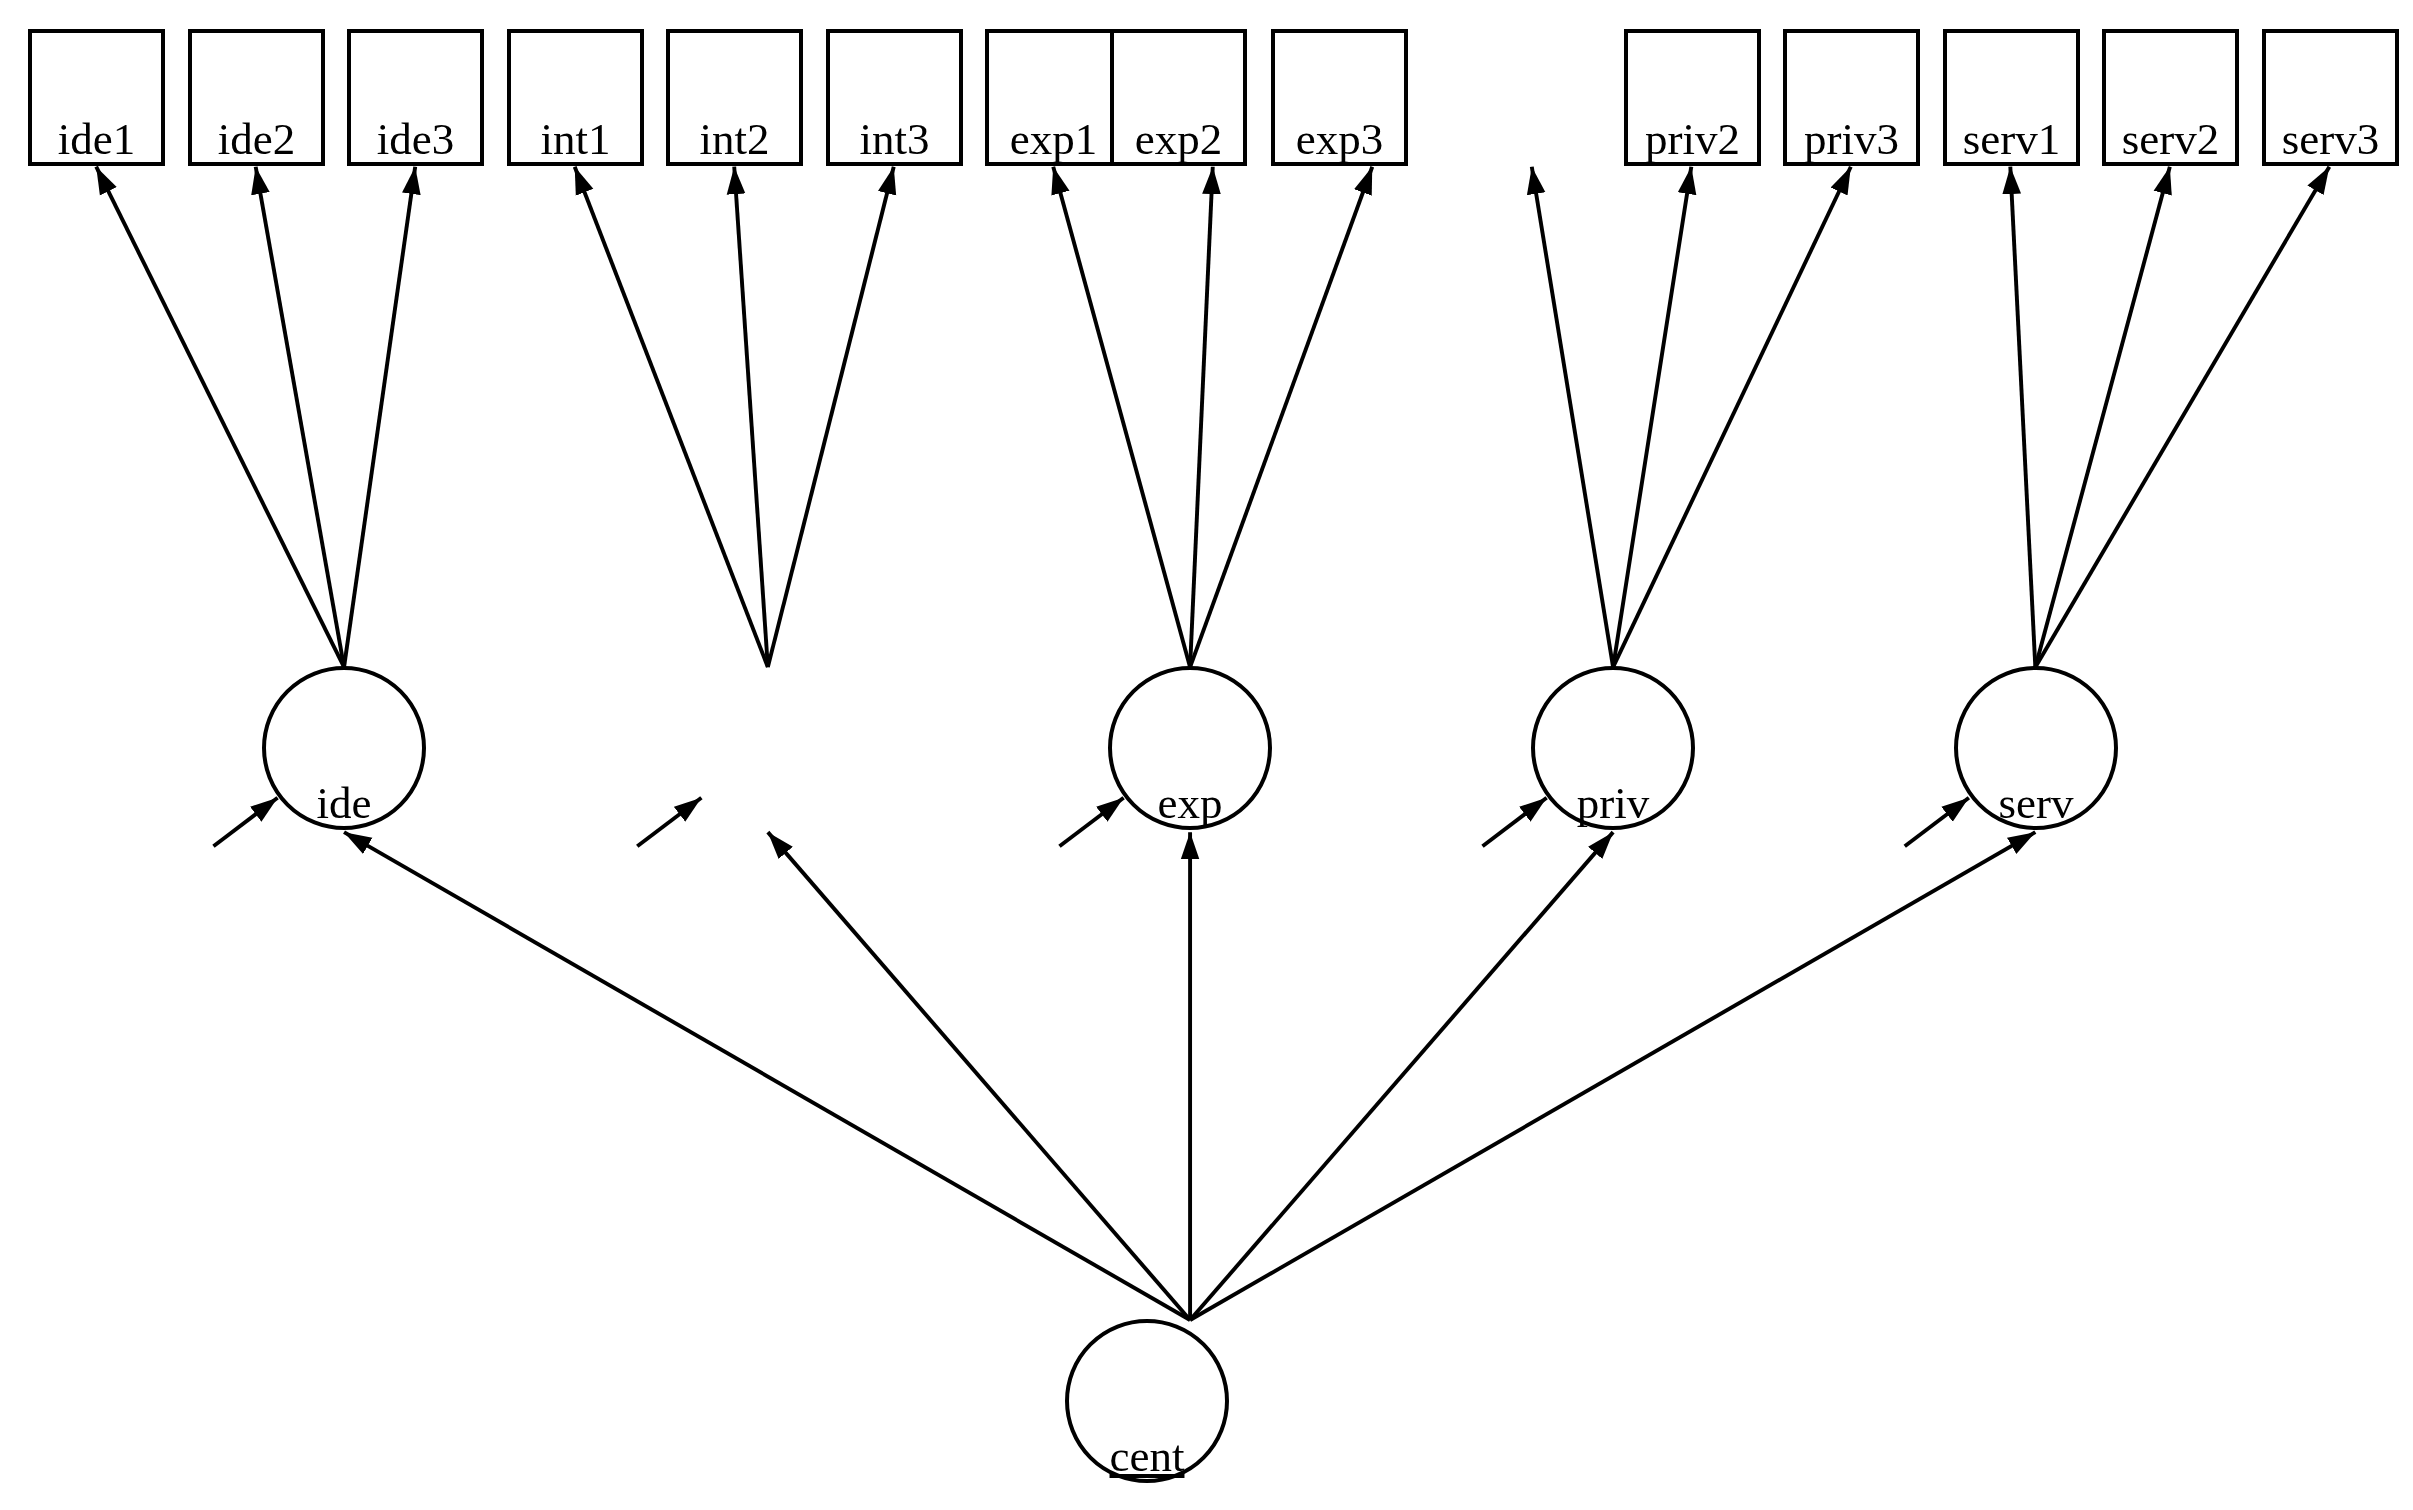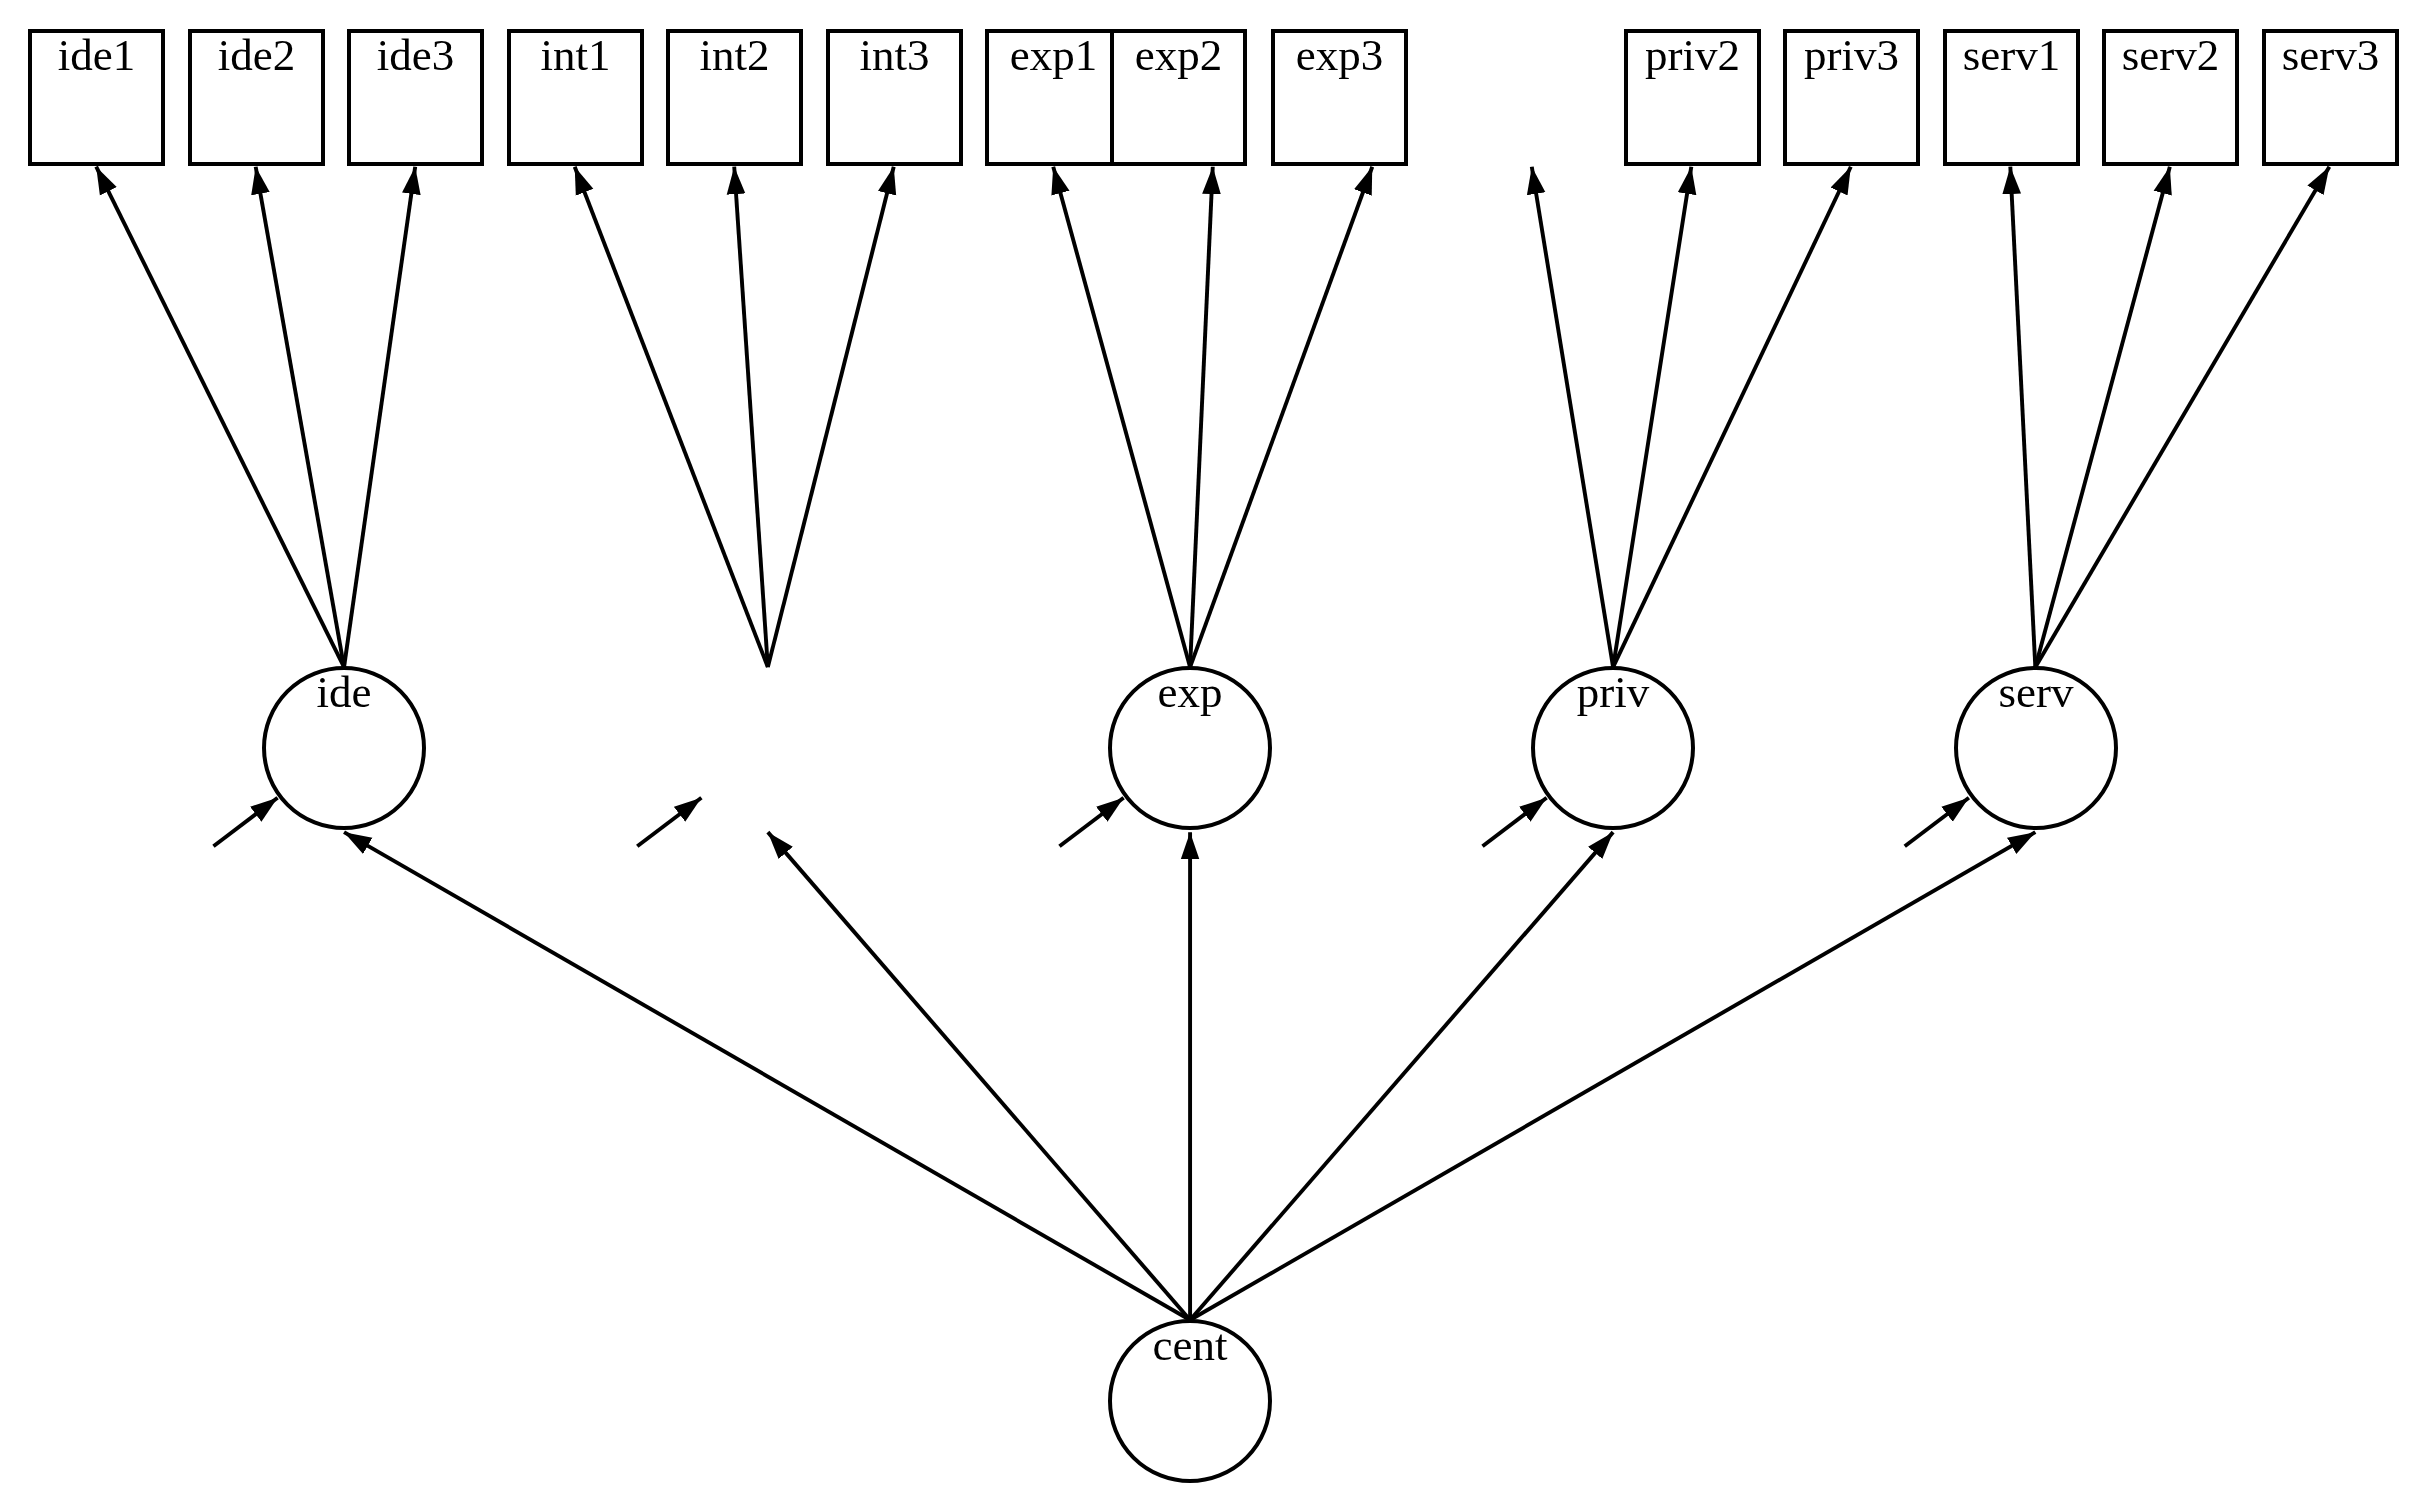--- a/index.html
+++ b/index.html
@@ -19,37 +19,37 @@
     position: absolute;
     left: 0;
     top: 0;
   }
   .node {
     position: absolute;
     box-sizing: border-box;
     background: #ffffff;
     border: 4.7px solid #000000;
     display: flex;
-    align-items: flex-start;
+    align-items: flex-end;
     justify-content: center;
     font-size: 45px;
     line-height: 1;
   }
   .box {
     width: 137px;
     height: 137px;
     top: 29px;
   }
   .circle {
     width: 164px;
     height: 164px;
     border-radius: 50%;
   }
   .factor-circle { top: 666px; }
-  .second-order-circle { top: 1319px; left: 1108px; }
+  .second-order-circle { top: 1319px; left: 1065px; text-decoration: underline; }
 </style>
 </head>
 <body>
 
 <div id="canvas">
 
   <svg id="edges" width="2413" height="1511" viewBox="0 0 3086 1932">
     <defs>
       <marker id="arrow" viewBox="0 0 36 26" refX="35" refY="13" markerWidth="36" markerHeight="26" orient="auto" markerUnits="userSpaceOnUse">
         <path d="M0,1 L35,13 L0,25 Z" fill="#000000"></path>

